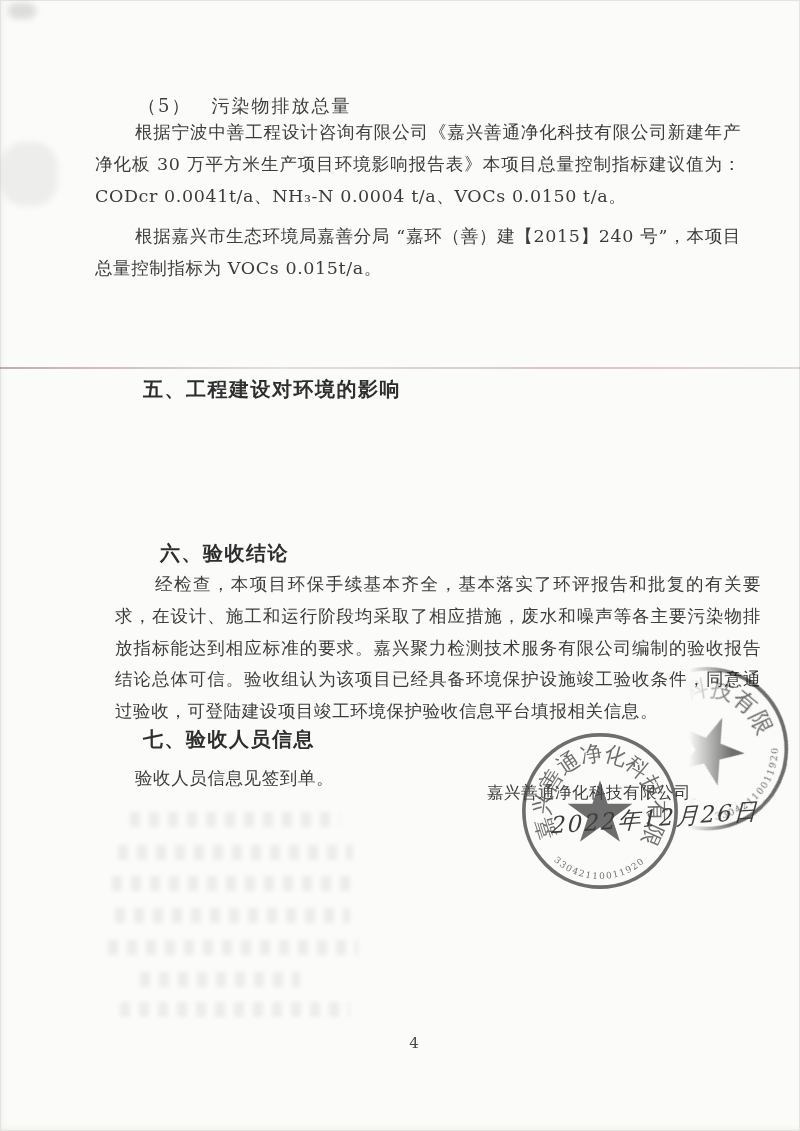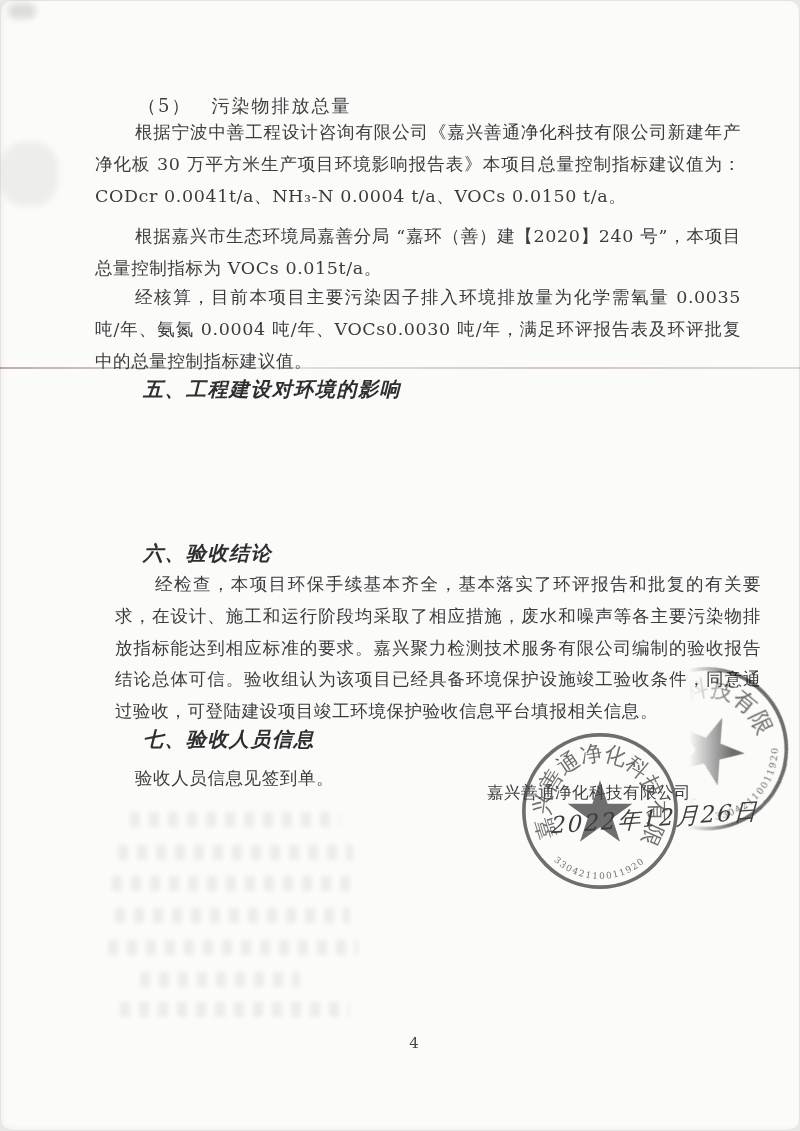--- a/index.html
+++ b/index.html
@@ -6,43 +6,42 @@
   .page {
     position: relative;
     width: 800px;
     height: 1131px;
     margin: 0 auto;
     background: #fbfbfa;
     overflow: hidden;
     box-shadow: inset 0 0 0 1px #e3e3e0, inset 2px -2px 6px rgba(0,0,0,0.05);
     font-family: "DejaVu Serif", "Liberation Serif", serif;
     color: #3a3a3a;
-    border-radius: 11px;
   }
   .abs { position: absolute; }
   .list-heading {
     left: 138px; top: 94px;
     font-size: 18px; letter-spacing: 2px; color: #3f3f3f;
   }
   .para {
     left: 95px; width: 646px;
     font-size: 17.5px; line-height: 32px;
     text-align: justify; text-indent: 40px;
     letter-spacing: 0.6px; color: #3c3c3c;
   }
   .p1 { top: 116px; }
   .p2 { top: 220px; }
   .p3 { top: 281px; }
   .sec-heading {
     left: 143px;
     font-family: "DejaVu Sans", "Liberation Sans", sans-serif;
-    font-weight: 700; font-size: 20px; letter-spacing: 1.5px; color: #2e2e2e; font-style: italic;
+    font-weight: 700; font-size: 20px; letter-spacing: 1.5px; color: #2e2e2e;
   }
   .h5 { top: 376px; }
-  .h6 { top: 540px; }
+  .h6 { top: 540px; margin-left: 17px; }
   .h7 { top: 726px; }
   .b5 { top: 407px; line-height: 31.8px; }
   .b6 { top: 569px; line-height: 31.8px; margin-left: 20px; }
   .b7 { top: 762px; }
   .fold-line {
     left: 0; top: 367px; width: 800px; height: 2px;
     background: linear-gradient(90deg,
       rgba(150,110,110,0.55), rgba(185,150,150,0.30) 35%,
       rgba(175,135,135,0.45) 70%, rgba(190,150,150,0.40));
   }
@@ -105,22 +104,21 @@
   <div class="abs bleed-row" style="left:115px; top:908px; width:235px;"></div>
   <div class="abs bleed-row" style="left:108px; top:940px; width:250px;"></div>
   <div class="abs bleed-row" style="left:140px; top:972px; width:160px;"></div>
   <div class="abs bleed-row" style="left:120px; top:1002px; width:230px;"></div>
 
   <div class="abs fold-line"></div>
 
   <div class="abs list-heading">（5）　污染物排放总量</div>
 
   <div class="abs para p1">根据宁波中善工程设计咨询有限公司《嘉兴善通净化科技有限公司新建年产净化板 30 万平方米生产项目环境影响报告表》本项目总量控制指标建议值为：CODcr 0.0041t/a、NH₃-N 0.0004 t/a、VOCs 0.0150 t/a。</div>
-  <div class="abs para p2">根据嘉兴市生态环境局嘉善分局 “嘉环（善）建【2020】240 号”，本项目总量控制指标为 VOCs 0.015t/a。</div>
-  <div class="abs para p3">经核算，目前本项目主要污染因子排入环境排放量为化学需氧量 0.0035 吨/年、氨氮 0.0004 吨/年、VOCs0.0030 吨/年，满足环评报告表及环评批复中的总量控制指标建议值。</div>
+  <div class="abs para p2">根据嘉兴市生态环境局嘉善分局 “嘉环（善）建【2015】240 号”，本项目总量控制指标为 VOCs 0.015t/a。</div>
 
   <div class="abs sec-heading h5">五、工程建设对环境的影响</div>
 
   <div class="abs sec-heading h6">六、验收结论</div>
   <div class="abs para b6">经检查，本项目环保手续基本齐全，基本落实了环评报告和批复的有关要求，在设计、施工和运行阶段均采取了相应措施，废水和噪声等各主要污染物排放指标能达到相应标准的要求。嘉兴聚力检测技术服务有限公司编制的验收报告结论总体可信。验收组认为该项目已经具备环境保护设施竣工验收条件，同意通过验收，可登陆建设项目竣工环境保护验收信息平台填报相关信息。</div>
 
   <div class="abs sec-heading h7">七、验收人员信息</div>
   <div class="abs para b7">验收人员信息见签到单。</div>
 
   <div class="abs stamp stamp-main">

